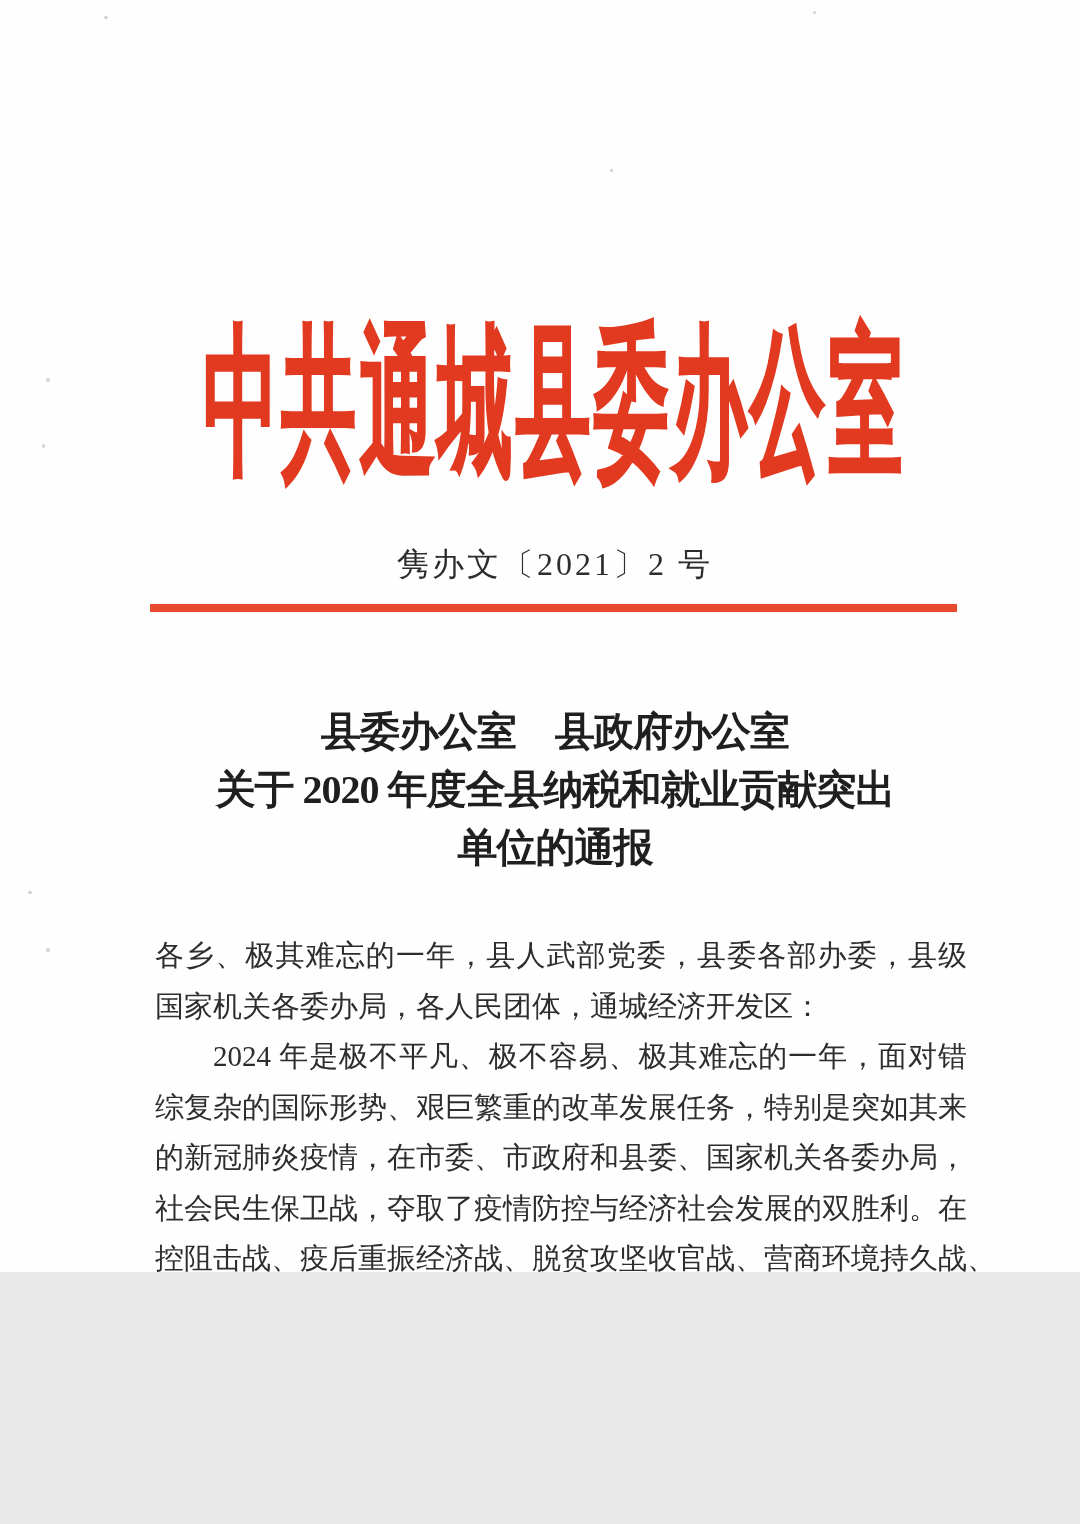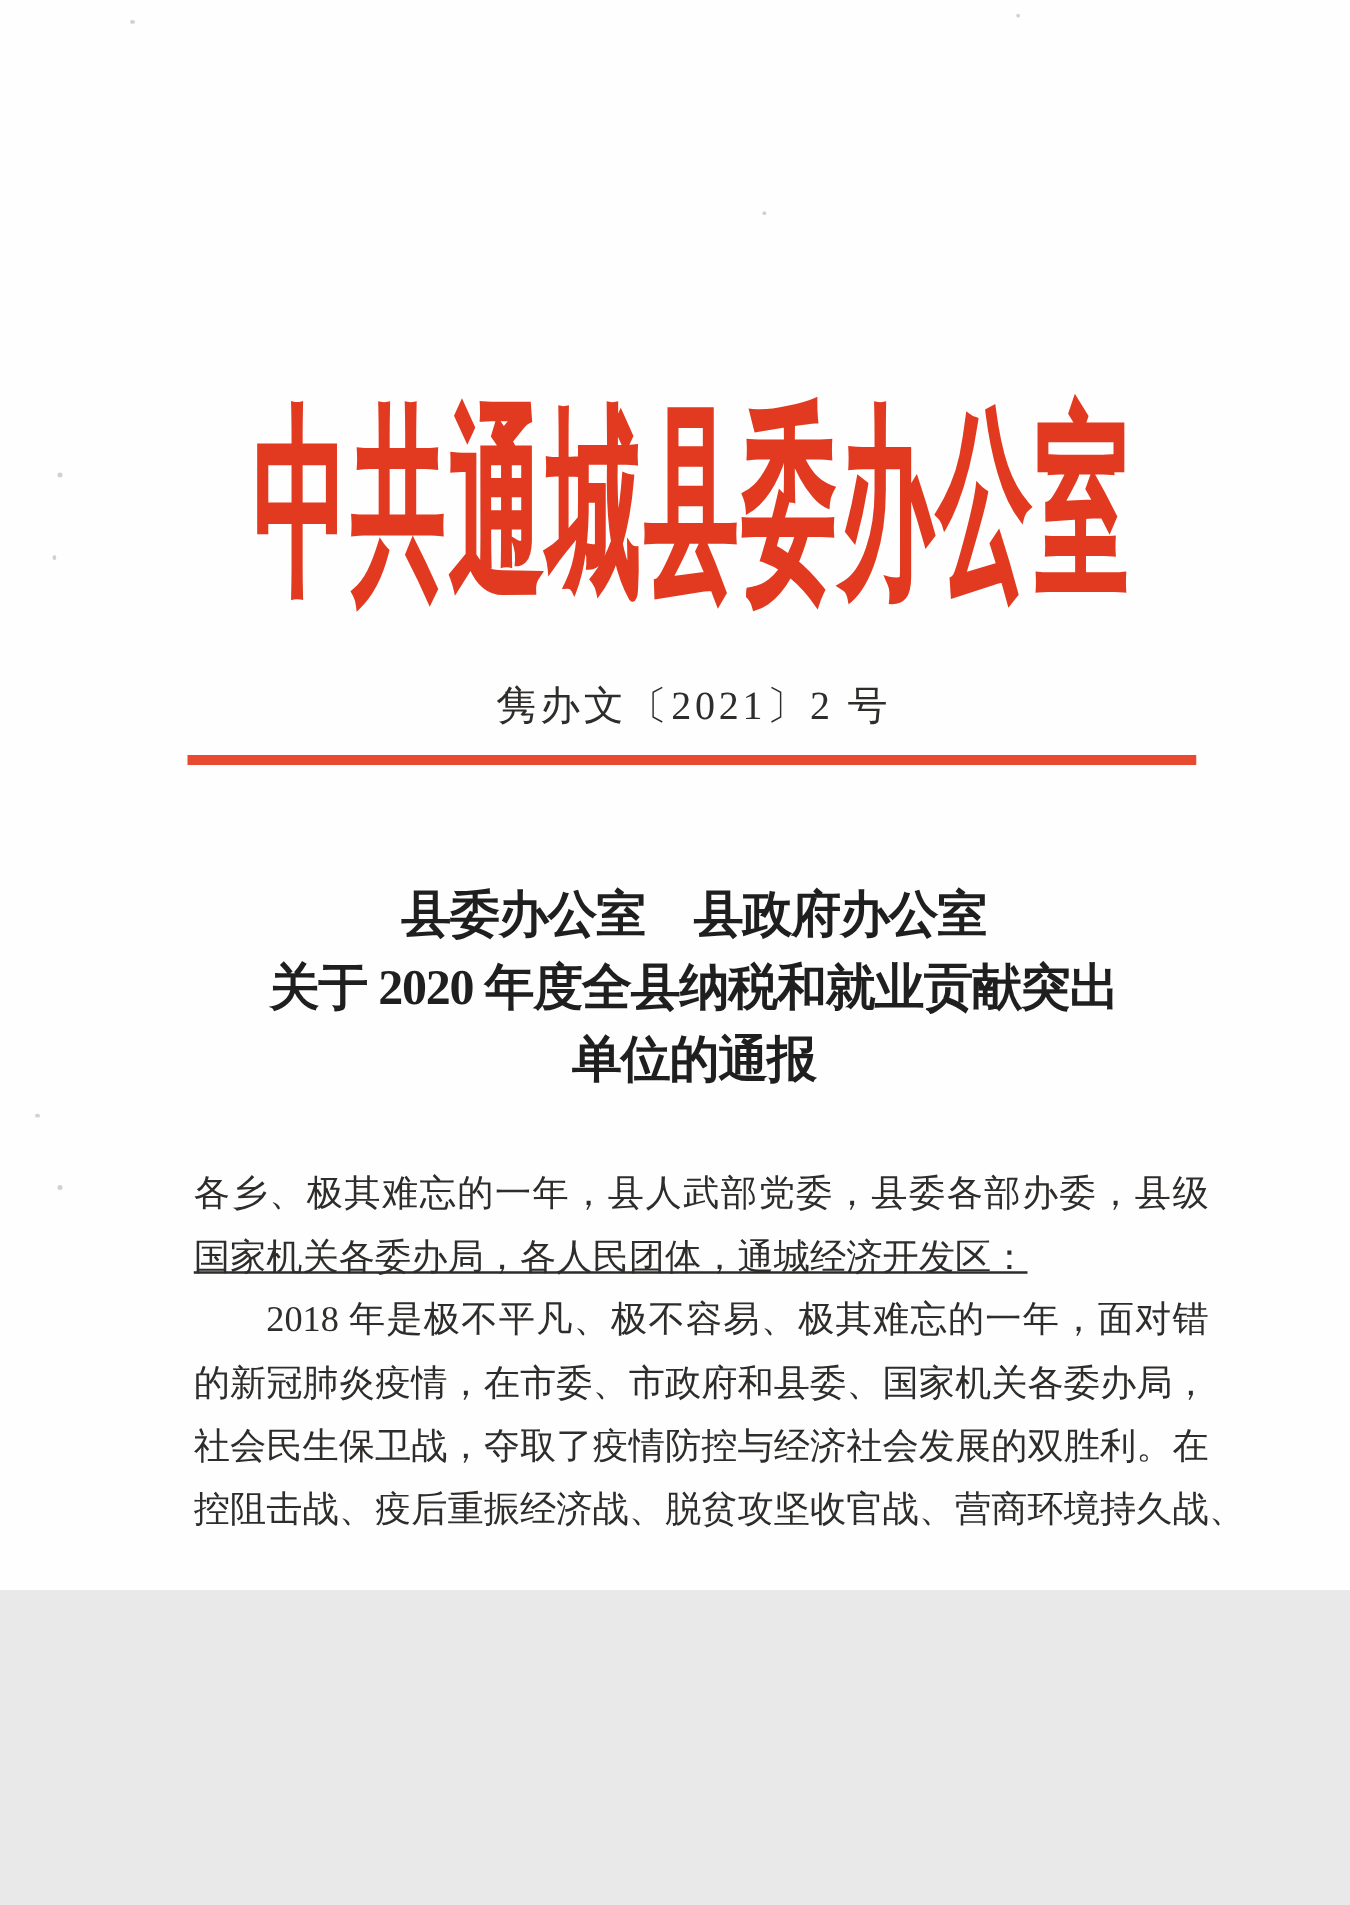--- a/index.html
+++ b/index.html
@@ -82,21 +82,20 @@
     color:var(--body-text);
   }
   .body-line{
     text-align:justify;
     text-align-last:justify;
     height:50.5px;
     white-space:nowrap;
   }
   .body-line.para-end{
     text-align-last:left;
-    text-decoration:underline;
   }
   .body-line.indent{
     padding-left:58px;
     width:754px;
   }
   
   .page-number{
     position:absolute;
     top:1384px;
     right:123px;
@@ -145,21 +144,22 @@
 
   <div class="doc-title">
     <div>县委办公室　县政府办公室</div>
     <div>关于 2020 年度全县纳税和就业贡献突出</div>
     <div>单位的通报</div>
   </div>
 
   <div class="doc-body">
     <div class="body-line">各乡、极其难忘的一年，县人武部党委，县委各部办委，县级</div>
     <div class="body-line para-end">国家机关各委办局，各人民团体，通城经济开发区：</div>
-    <div class="body-line indent">2018 年是极不平凡、极不容易、极其难忘的一年，面对错</div>
+    <div class="body-line indent">2024 年是极不平凡、极不容易、极其难忘的一年，面对错</div>
+    <div class="body-line">综复杂的国际形势、艰巨繁重的改革发展任务，特别是突如其来</div>
     <div class="body-line">的新冠肺炎疫情，在市委、市政府和县委、国家机关各委办局，</div>
     <div class="body-line">社会民生保卫战，夺取了疫情防控与经济社会发展的双胜利。在</div>
     <div class="body-line">控阻击战、疫后重振经济战、脱贫攻坚收官战、营商环境持久战、</div>
   </div>
 
   <div class="page-number">— 1 —</div>
 
 </div>
 
 </body></html>

